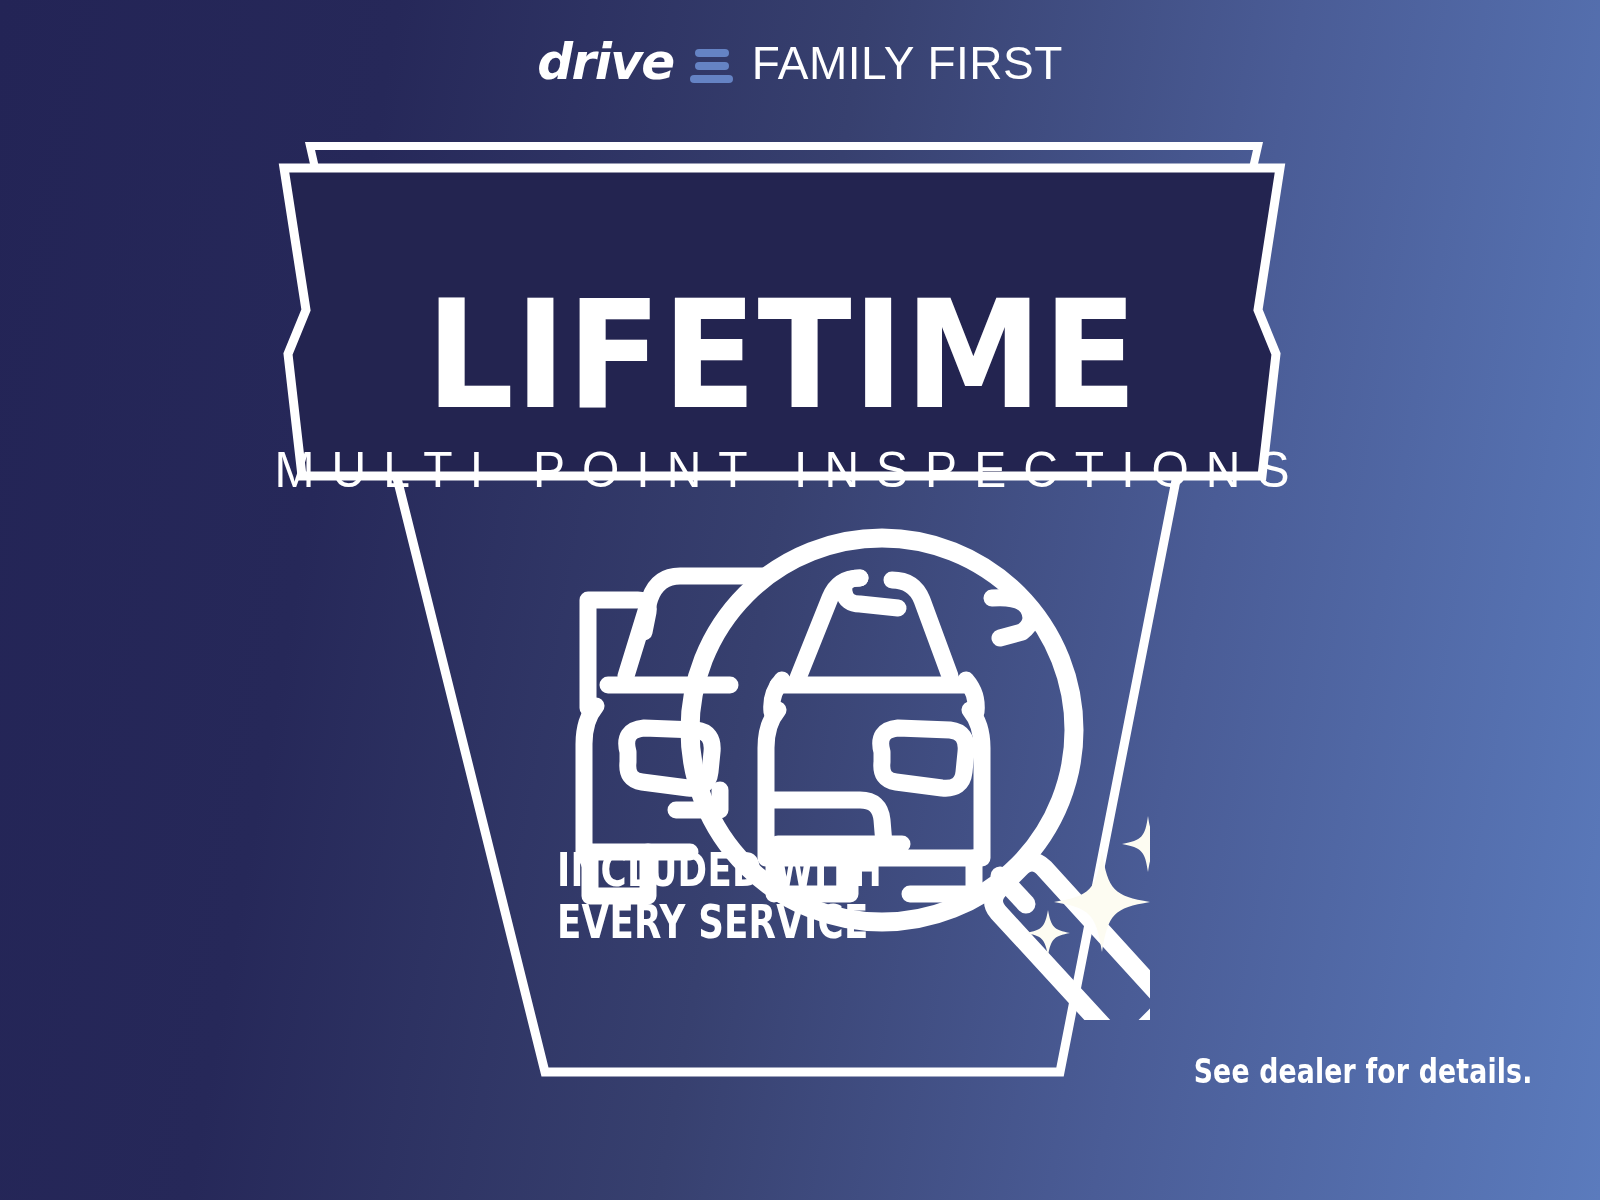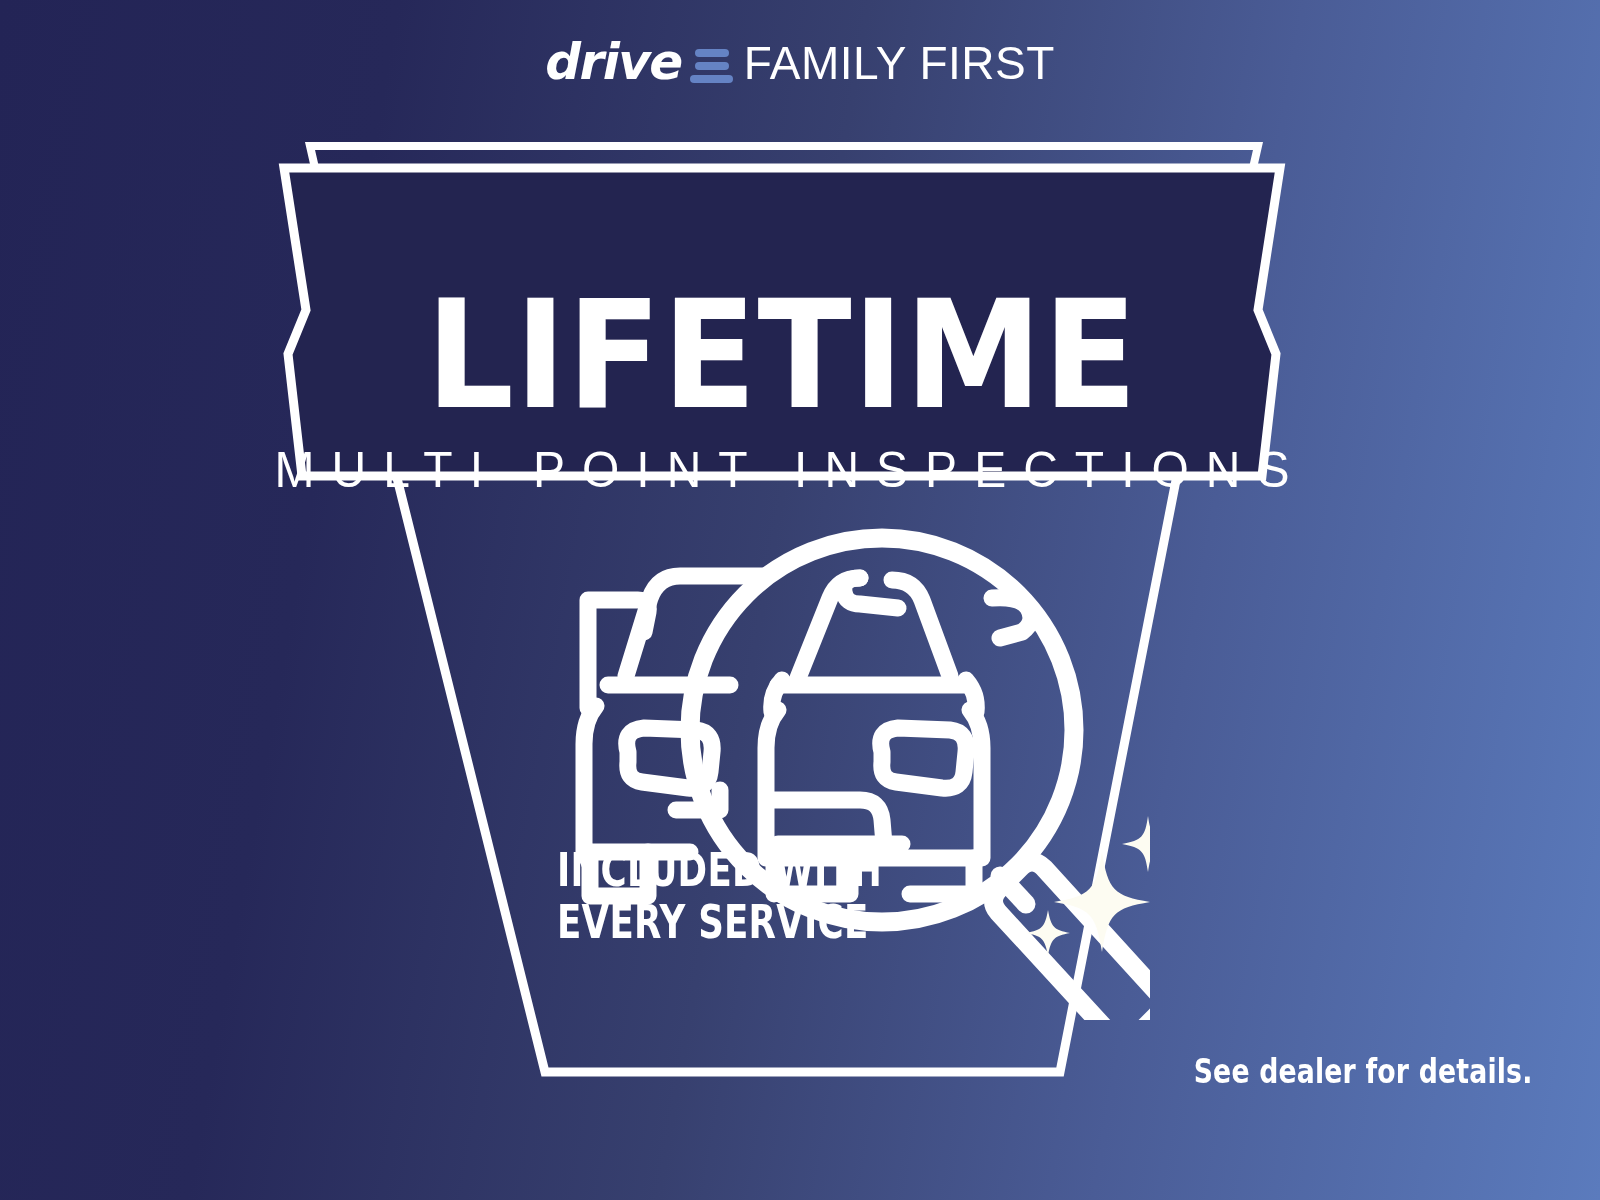--- a/index.html
+++ b/index.html
@@ -19,21 +19,21 @@
 
   
   .brand {
     position: absolute;
     top: 32px;
     left: 0;
     width: 1600px;
     display: flex;
     align-items: center;
     justify-content: center;
-    gap: 0px;
+    gap: 8px;
     height: 62px;
   }
   .brand-drive {
     font-family: "DejaVu Sans", sans-serif;
     font-style: italic;
     font-weight: bold;
     font-size: 50px;
     color: #ffffff;
     letter-spacing: -1.5px;
     line-height: 1;

